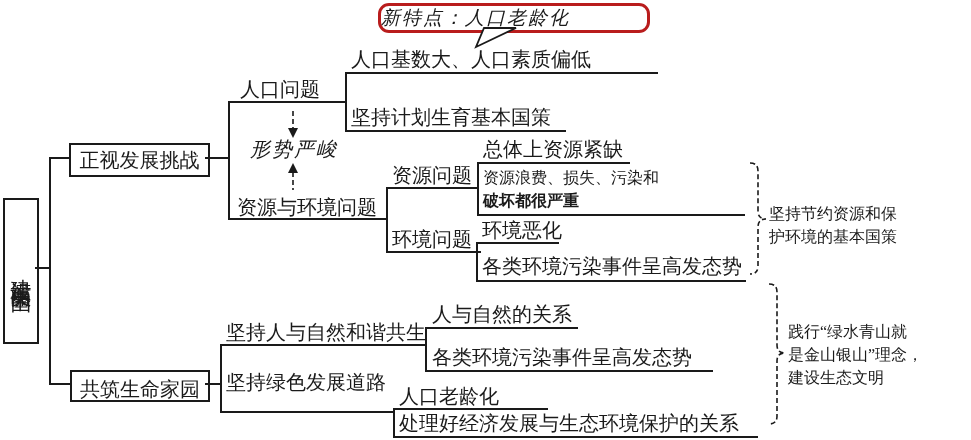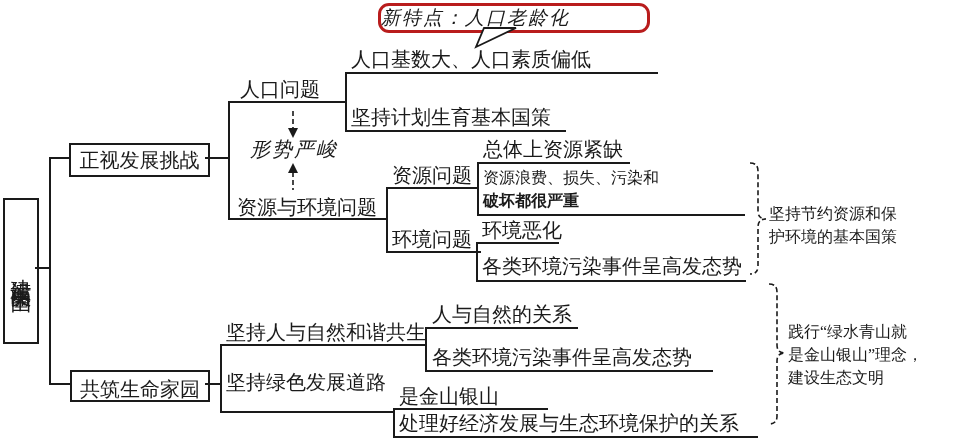--- a/index.html
+++ b/index.html
@@ -94,21 +94,21 @@
   <div class="hl" style="left:220px;top:344px;width:207px;"></div>
   <div class="vl" style="left:425px;top:327px;height:45px;"></div>
   <div class="t" style="left:432px;top:304px;">人与自然的关系</div>
   <div class="hl" style="left:425px;top:327px;width:153px;"></div>
   <div class="t" style="left:432px;top:347px;">各类环境污染事件呈高发态势</div>
   <div class="hl" style="left:425px;top:370px;width:288px;"></div>
 
   <div class="t" style="left:226px;top:372px;">坚持绿色发展道路</div>
   <div class="hl" style="left:220px;top:411px;width:175px;"></div>
   <div class="vl" style="left:393px;top:408px;height:30px;"></div>
-  <div class="t" style="left:399px;top:386px;">是金山银山</div>
+  <div class="t" style="left:399px;top:386px;">人口老龄化</div>
   <div class="hl" style="left:393px;top:408px;width:155px;"></div>
   <div class="t" style="left:399px;top:413px;">处理好经济发展与生态环境保护的关系</div>
   <div class="hl" style="left:393px;top:436px;width:365px;"></div>
 
   <div class="mline" style="left:788px;top:320px;">
     <div>践行“绿水青山就</div>
     <div>是金山银山”理念，</div>
     <div>建设生态文明</div>
   </div>
 

